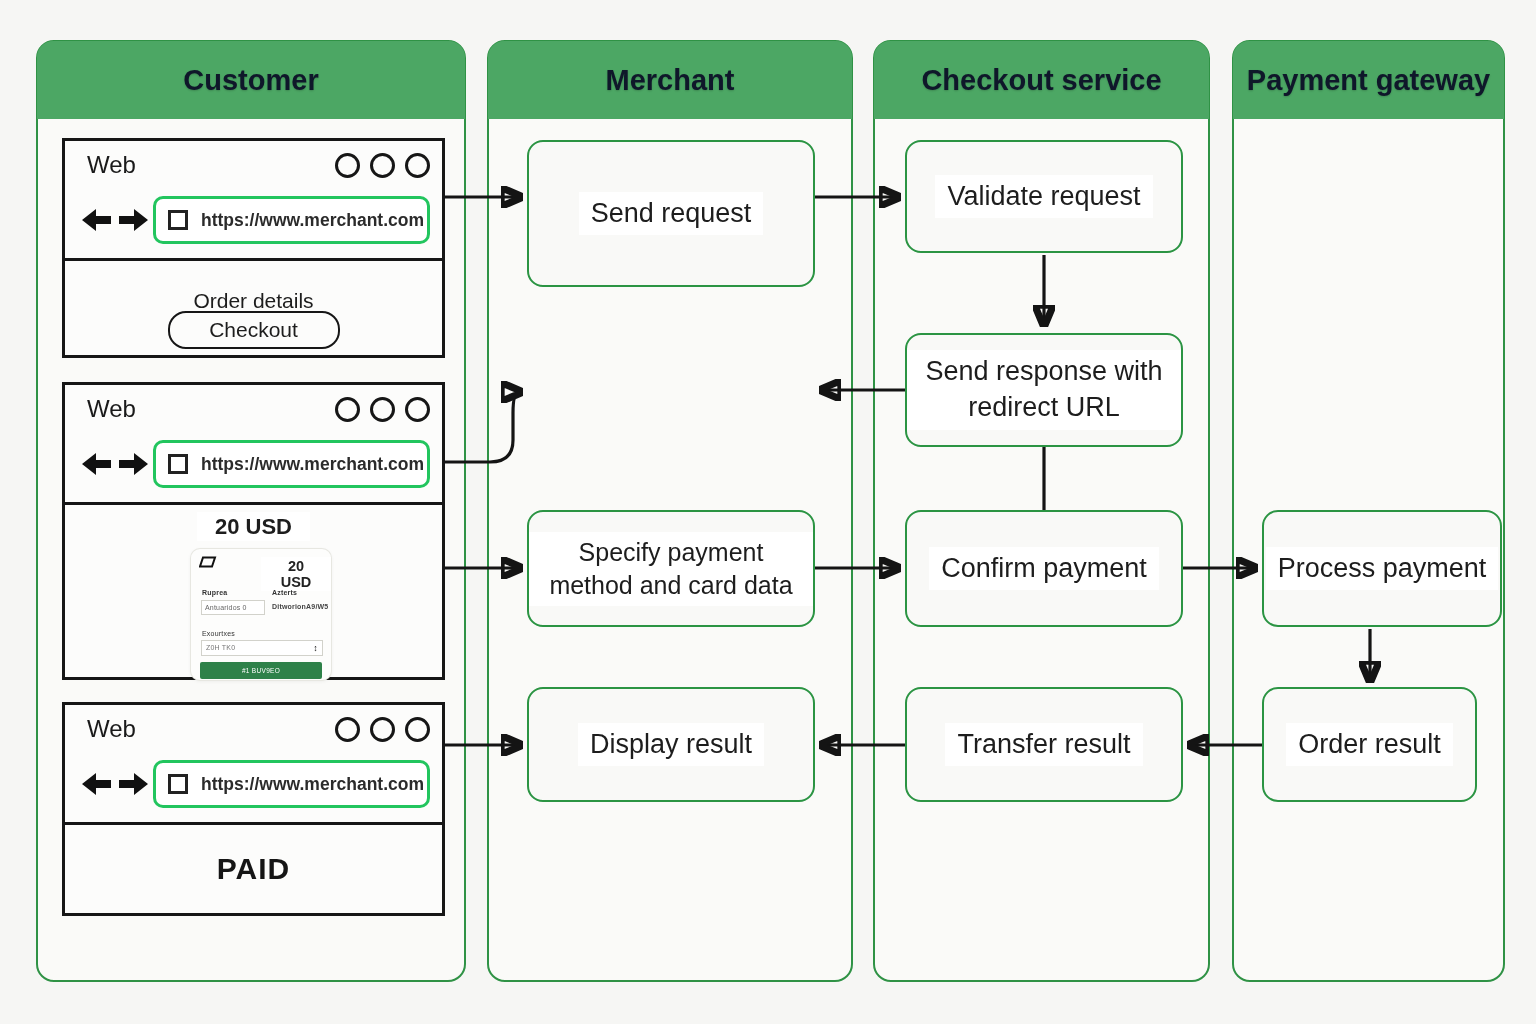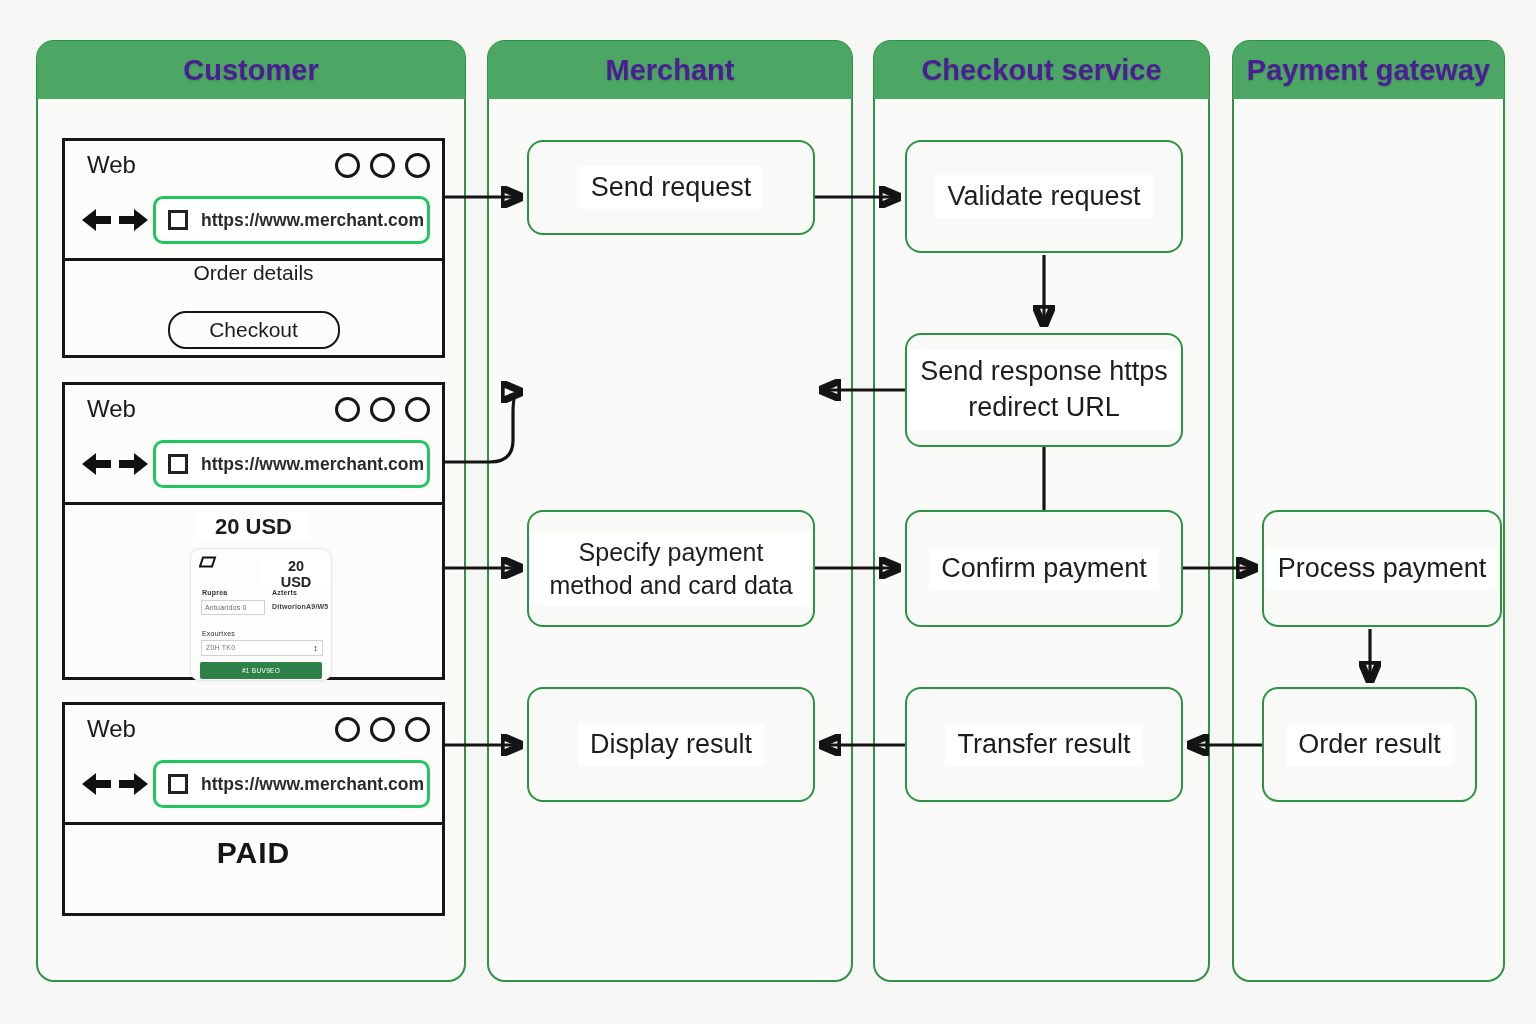--- a/index.html
+++ b/index.html
@@ -2,23 +2,23 @@
 <html><head>
 <meta charset="utf-8">
 <style>
   html,body{margin:0;padding:0;background:#f6f6f4;}
   .canvas{position:relative;width:1536px;height:1024px;background:#f6f6f4;overflow:hidden;
           font-family:"Liberation Sans", sans-serif;color:#1d1d1d;}
 
   
   .panel{position:absolute;top:40px;height:942px;border:2.5px solid #2f9245;border-radius:18px;
          background:#fafaf8;box-sizing:border-box;}
-  .panel-header{position:absolute;top:-1px;left:-1px;right:-1px;height:58px;background:#4ca764;
+  .panel-header{position:absolute;top:-1px;left:-1px;right:-1px;height:78px;background:#4ca764;
          border-radius:16px 16px 0 0;display:flex;align-items:center;justify-content:center;
-         color:#4c1d95;font-size:29px;font-weight:bold;text-shadow:0 1px 2px rgba(0,0,0,.18);}
+         color:#0f172a;font-size:29px;font-weight:bold;text-shadow:0 1px 2px rgba(0,0,0,.18);}
 
   
   .fbox{position:absolute;border:2.5px solid #2b9443;border-radius:16px;background:#f9f9f7;
         display:flex;align-items:center;justify-content:center;text-align:center;
         font-size:27px;line-height:1.32;color:#1d1d1d;box-sizing:border-box;}
   .fbox .lbl{background:#ffffff;padding:4px 12px;}
 
   
   .browser{position:absolute;border:3px solid #161616;background:#fcfcfb;box-sizing:border-box;}
   .chrome{position:absolute;top:0;left:0;right:0;height:117px;border-bottom:3px solid #161616;}
@@ -26,21 +26,21 @@
   .web-label{position:absolute;left:22px;top:10px;font-size:24px;color:#1a1a1a;}
   .dots{position:absolute;right:12px;top:12px;display:flex;gap:10px;}
   .dot{width:25px;height:25px;border:3px solid #161616;border-radius:50%;background:#fcfcfb;box-sizing:border-box;}
   .nav{position:absolute;left:16px;top:66px;display:flex;gap:8px;}
   .urlbar{position:absolute;left:88px;top:55px;width:277px;height:48px;border:3px solid #22c55e;
           border-radius:10px;background:#fff;display:flex;align-items:center;gap:13px;
           padding:0 12px;box-sizing:border-box;}
   .url-square{width:20px;height:20px;border:3px solid #222;background:#fff;flex:none;box-sizing:border-box;}
   .url-text{font-size:17.5px;font-weight:600;color:#2b2b2b;white-space:nowrap;}
 
-  .order-title{text-align:center;margin-top:0;font-size:21px;}
+  .order-title{text-align:center;margin-top:28px;font-size:21px;}
   .checkout-btn{position:absolute;left:50%;transform:translateX(-50%);top:50px;width:172px;height:38px;
           border:2.5px solid #161616;border-radius:18px;background:#fcfcfb;font-size:21px;
           display:flex;align-items:center;justify-content:center;box-sizing:border-box;}
 
   .amount-heading{text-align:center;margin-top:9px;font-size:22px;font-weight:600;}
   .amount-heading .lbl{background:#fff;padding:2px 18px;}
   .pay-card{position:absolute;left:126px;top:44px;width:140px;height:131px;background:#fdfdfc;
           border-radius:9px;box-shadow:0 0 0 1px #e7e7e1, 0 1px 4px rgba(0,0,0,.07);}
   .pay-card *{position:absolute;}
   .card-amount{left:0;right:0;top:8px;text-align:center;font-size:14.5px;font-weight:600;color:#222;}
@@ -55,21 +55,21 @@
   .f3-input{left:10px;top:91px;width:122px;height:16px;border:1px solid #d2d2cb;background:#fff;
             box-sizing:border-box;display:flex;align-items:center;justify-content:space-between;
             padding:0 4px;position:absolute;}
   .f3-input span{position:static;}
   .f3-value{color:#777;line-height:14px;}
   .stepper{color:#111;font-size:9px;filter:none;}
   .pay-btn{left:9px;top:113px;width:122px;height:17px;background:#2e8149;border-radius:2px;
            color:#fff;display:flex;align-items:center;justify-content:center;
            font-size:6.5px;filter:blur(.3px);letter-spacing:.3px;}
 
-  .paid{text-align:center;margin-top:11px;font-size:30px;font-weight:800;letter-spacing:1px;color:#151515;}
+  .paid{text-align:center;margin-top:27px;font-size:30px;font-weight:800;letter-spacing:1px;color:#151515;}
 
   
   .overlay{position:absolute;left:0;top:0;z-index:50;pointer-events:none;}
   .overlay path{stroke:#141414;stroke-width:3.2;fill:none;}
   .navsvg{display:block;}
 </style>
 </head>
 <body>
 
 <div class="canvas">
@@ -80,35 +80,35 @@
   <section class="panel" style="left:487px;width:366px;">
     <header class="panel-header">Merchant</header>
   </section>
   <section class="panel" style="left:873px;width:337px;">
     <header class="panel-header">Checkout service</header>
   </section>
   <section class="panel" style="left:1232px;width:273px;">
     <header class="panel-header">Payment gateway</header>
   </section>
 
-  <div class="fbox" style="left:527px;top:140px;width:288px;height:95px;justify-content:center;">
+  <div class="fbox" style="left:527px;top:140px;width:288px;height:147px;justify-content:center;">
     <span class="lbl">Send request</span>
     </div>
   <div class="fbox" style="left:527px;top:510px;width:288px;height:117px;font-size:25px;">
     <span class="lbl">Specify payment method and card data</span>
     </div>
   <div class="fbox" style="left:527px;top:687px;width:288px;height:115px;">
     <span class="lbl">Display result</span>
     </div>
 
   <div class="fbox" style="left:905px;top:140px;width:278px;height:113px;">
     <span class="lbl">Validate request</span>
     </div>
   <div class="fbox" style="left:905px;top:333px;width:278px;height:114px;">
-    <span class="lbl">Send response https redirect URL</span>
+    <span class="lbl">Send response with redirect URL</span>
     </div>
   <div class="fbox" style="left:905px;top:510px;width:278px;height:117px;">
     <span class="lbl">Confirm payment</span>
     </div>
   <div class="fbox" style="left:905px;top:687px;width:278px;height:115px;border-radius:16px;">
     <span class="lbl">Transfer result</span>
     </div>
 
   <div class="fbox" style="left:1262px;top:510px;width:240px;height:117px;">
     <span class="lbl">Process payment</span>

